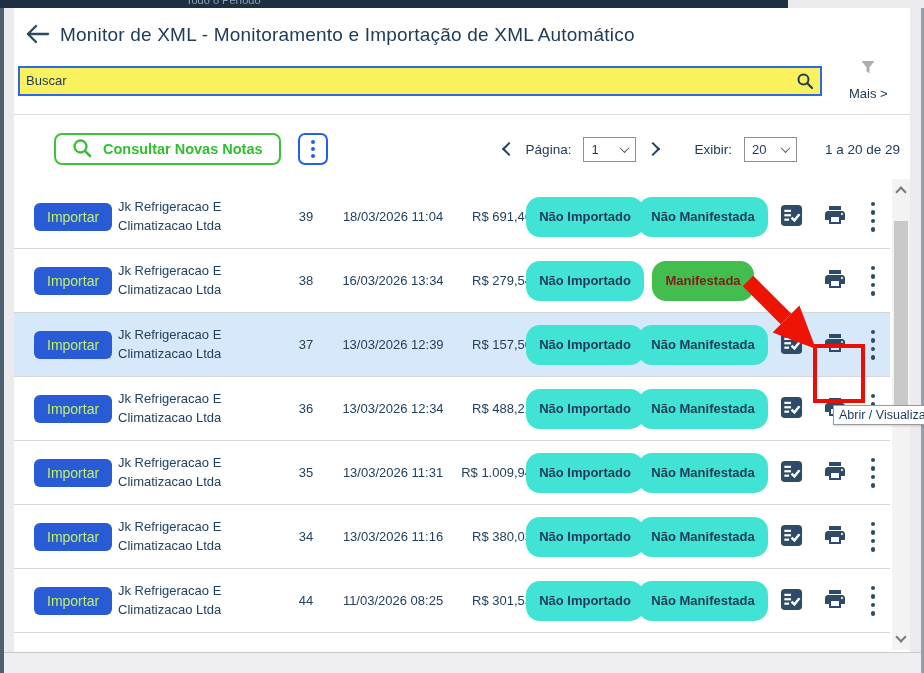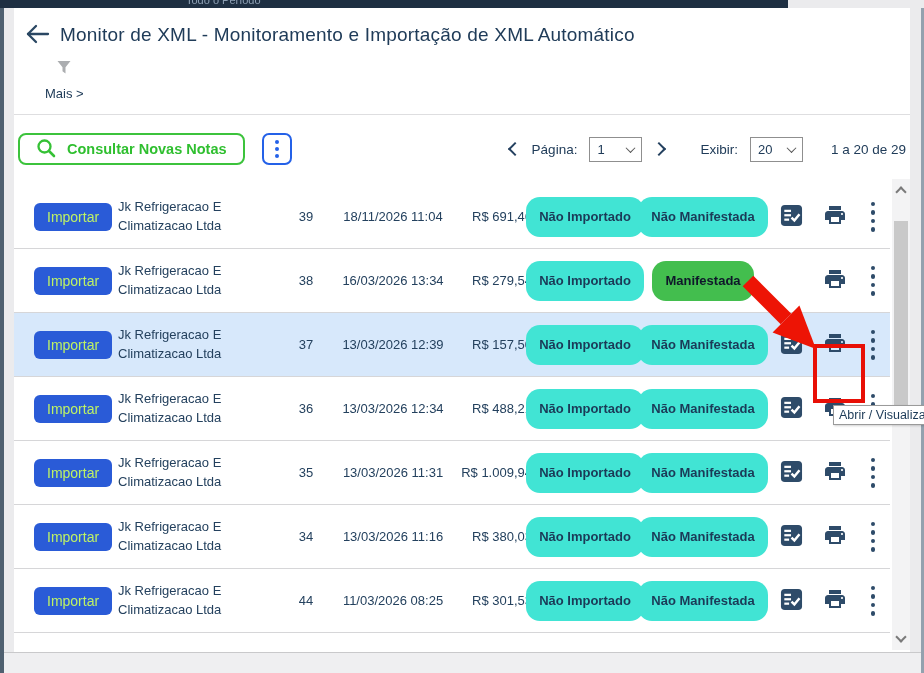--- a/index.html
+++ b/index.html
@@ -27,21 +27,21 @@
   .search-wrap { position:relative; width:804px; height:30px; }
   .search-input { width:100%; height:100%; background:#F9F25C; border:2px solid #2D68E8; outline:none;
                   font-family:"Liberation Sans",sans-serif; font-size:13px; color:#203C59; padding:0 32px 0 6px; }
   .search-input::placeholder { color:#203C59; opacity:1; }
   .search-glass { position:absolute; right:8px; top:6px; }
   .mais { display:flex; align-items:center; gap:7px; margin-left:27px; cursor:pointer;flex-direction:column; }
   .mais-label { font-size:13px; color:#203C59; }
   .section-divider { border-bottom:1px solid #DEDEE0; margin-top:13px; }
 
   
-  .toolbar { display:flex; align-items:center; padding:18px 4px 0 4px; }
+  .toolbar { display:flex; align-items:center; padding:18px 10px 0 4px;margin-left:36px; }
   .consult-btn { display:flex; align-items:center; gap:11px; height:32px; padding:0 16px;
                  background:#fff; border:2px solid #3CC33C; border-radius:8px; color:#2FBF2F;
                  font-family:"Liberation Sans",sans-serif; font-size:14.5px; font-weight:700; cursor:pointer; }
   .kebab-btn { width:30px; height:32px; margin-left:17px; background:#fff; border:2px solid #2461E8; border-radius:7px;
                display:flex; flex-direction:column; align-items:center; justify-content:center; gap:3px; cursor:pointer; }
   .kebab-btn i { width:4px; height:4px; border-radius:50%; background:#2461E8; }
   .toolbar-spacer { flex:1; }
   .pager { display:flex; align-items:center; gap:12px; font-size:13.5px; color:#203C59; }
   .chev { display:inline-block; width:10px; height:10px; border-color:#24405F; cursor:pointer; }
   .chev-left  { border-left:2.4px solid #24405F; border-bottom:2.4px solid #24405F; transform:rotate(45deg); }
@@ -59,21 +59,21 @@
            font-size:13.4px; color:#203C59; }
   .trow { height:64px; border-bottom:1px solid #D6D6D8; background:#fff; font-size:13px; color:#24415E; }
   .row-highlight { background:#D7E8FB; }
   .al { justify-self:start; } .ac { justify-self:center; text-align:center; } .ar { justify-self:end; text-align:right; }
   .supplier { max-width:128px; line-height:1.4; }
   .import-btn { background:#2A5BD7; color:#bef264; border:none; border-radius:6px; height:28px; padding:0 13px;
                 font-family:"Liberation Sans",sans-serif; font-size:14px; cursor:pointer; }
   .badge { display:inline-flex; align-items:center; height:40px; padding:0 13px; border-radius:14px;
            font-size:13px; font-weight:700; white-space:nowrap; }
   .badge-cyan { background:#41E4D4; color:#1B3A57; }
-  .badge-green { background:#43BE4E; color:#0f172a; }
+  .badge-green { background:#43BE4E; color:#7f1d1d; }
   .icon-btn { background:none; border:none; cursor:pointer; padding:0; display:flex; align-items:center; justify-content:center; }
   .row-kebab { display:flex; flex-direction:column; gap:4px; align-items:center; }
   .row-kebab i { width:4.5px; height:4.5px; border-radius:50%; background:#2E4B69; }
 
   
   .vscroll { position:absolute; left:892px; top:179px; width:18px; height:471px; background:#F3F3F4; z-index:6; }
   .vscroll .cup, .vscroll .cdn { position:absolute; left:5px; width:8px; height:8px; cursor:pointer; }
   .cup { top:9px;  border-left:2px solid #7A7A7A; border-top:2px solid #7A7A7A; transform:rotate(45deg); }
   .cdn { bottom:9px; border-right:2px solid #7A7A7A; border-bottom:2px solid #7A7A7A; transform:rotate(45deg); }
   .thumb { position:absolute; left:2px; top:42px; width:14px; height:192px; background:#C9C9C9; cursor:grab; }
@@ -107,20 +107,29 @@
                 <line x1="4" y1="11" x2="24" y2="11"></line>
                 <polyline points="12,3 4,11 12,19"></polyline>
               </g>
             </svg>
         </span>
       </button>
       <h1 class="page-title">Monitor de XML - Monitoramento e Importação de XML Automático</h1>
     </div>
 
     <div class="search-row">
+      <div class="search-wrap">
+        <input class="search-input" type="text" value="" placeholder="Buscar" style="">
+        <span class="search-glass">
+          <svg width="18" height="18" viewBox="0 0 18 18">
+              <circle cx="7.5" cy="7.5" r="5" stroke="#1F3C59" stroke-width="2" fill="none"></circle>
+              <line x1="11.3" y1="11.3" x2="16" y2="16" stroke="#1F3C59" stroke-width="2.2" stroke-linecap="round"></line>
+            </svg>
+        </span>
+      </div>
       <div class="mais">
         <span>
           <svg width="16" height="15" viewBox="0 0 16 15">
               <path d="M1.5 1 h13 l-5 6.2 v6.3 l-3 -2.3 v-4 z" fill="#ABADB0"></path>
             </svg>
         </span>
         <span class="mais-label">Mais &gt;</span>
       </div>
     </div>
     <div class="section-divider"></div>
@@ -160,21 +169,21 @@
         <span class="range-text">1 a 20 de 29</span>
       </div>
     </div>
 
     <div class="table">
       <div>
   <div class="grid-row trow">
     <button class="import-btn al">Importar</button>
     <span class="supplier al">Jk Refrigeracao E Climatizacao Ltda</span>
     <span class="ac">39</span>
-    <span class="ac">18/11/2026 11:04</span>
+    <span class="ac">18/03/2026 11:04</span>
     <span class="ar">R$ 691,46</span>
     <span class="badge badge-cyan ac">Não Importado</span>
     <span class="badge ac badge-cyan">Não Manifestada</span>
     <button class="icon-btn ac">
       <span>
         <svg width="23" height="23" viewBox="0 0 24 24">
                   <rect x="1" y="1" width="22" height="22" rx="4" fill="#2E4B69"></rect>
                   <rect x="4.5" y="6" width="7" height="2.3" fill="#fff"></rect>
                   <rect x="4.5" y="10.6" width="7" height="2.3" fill="#fff"></rect>
                   <rect x="4.5" y="15.2" width="5" height="2.3" fill="#fff"></rect>

